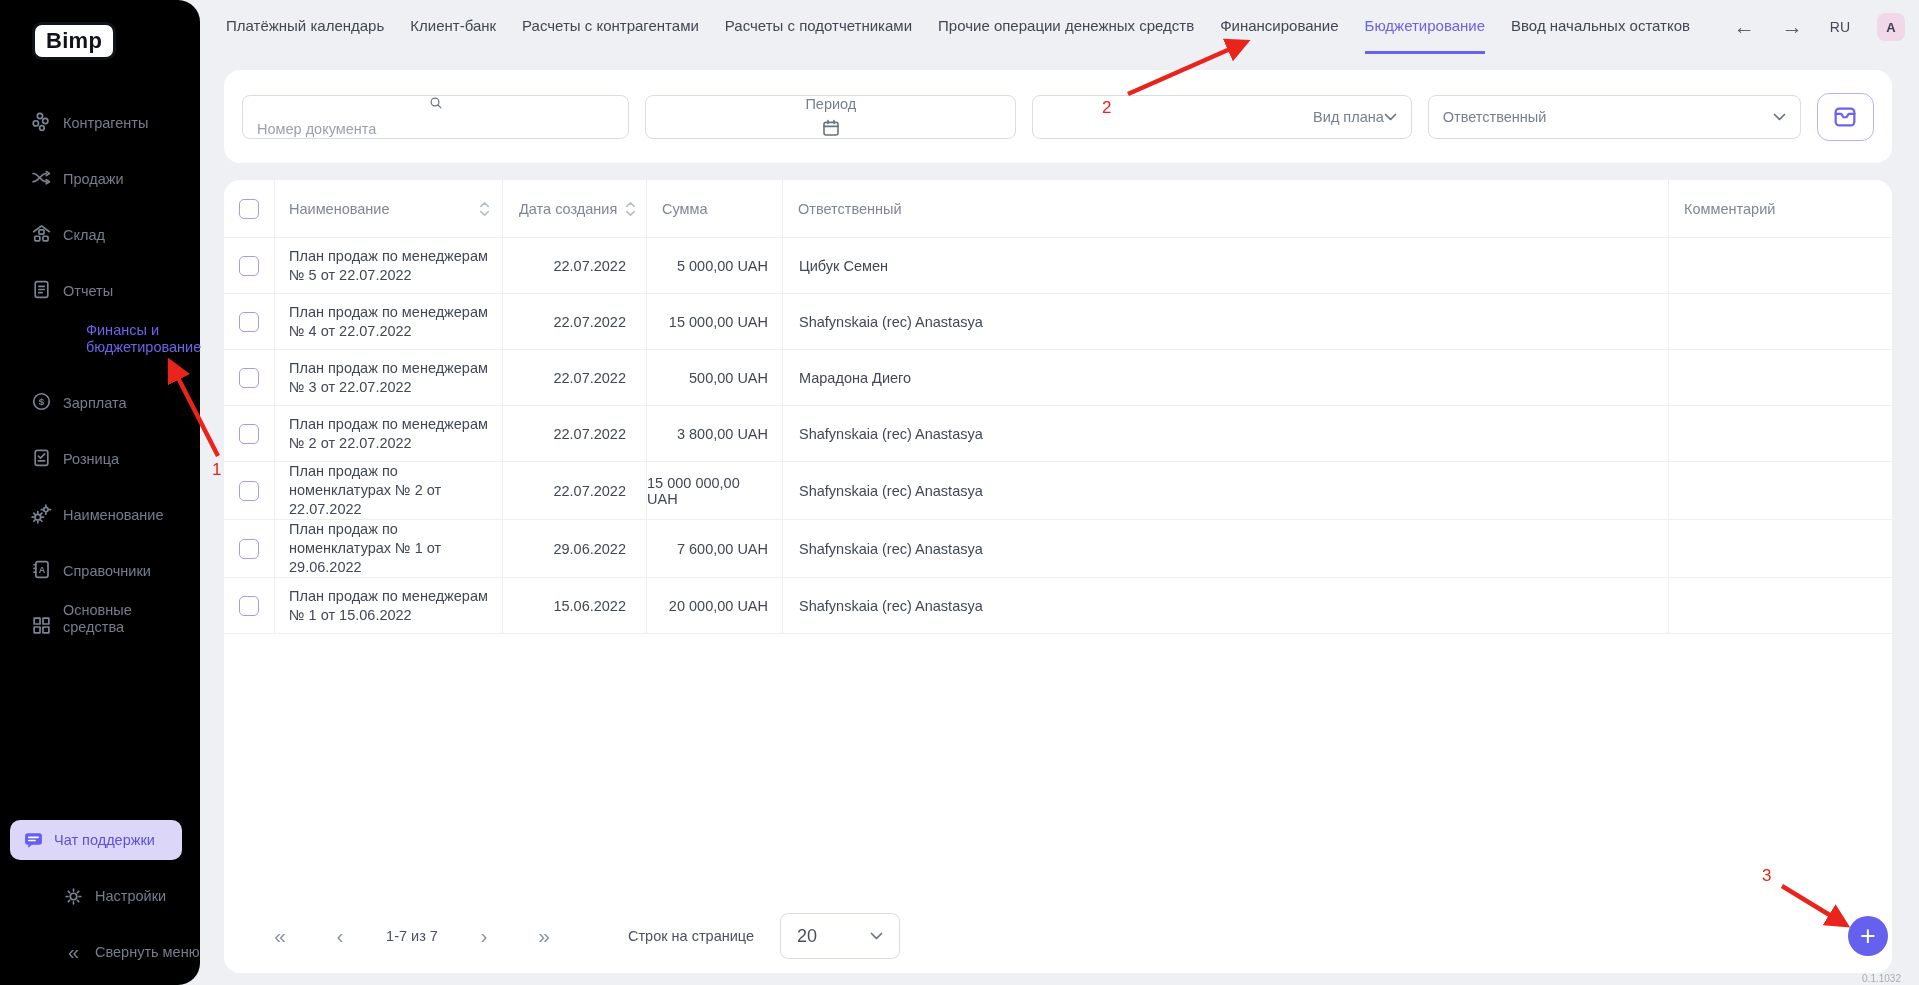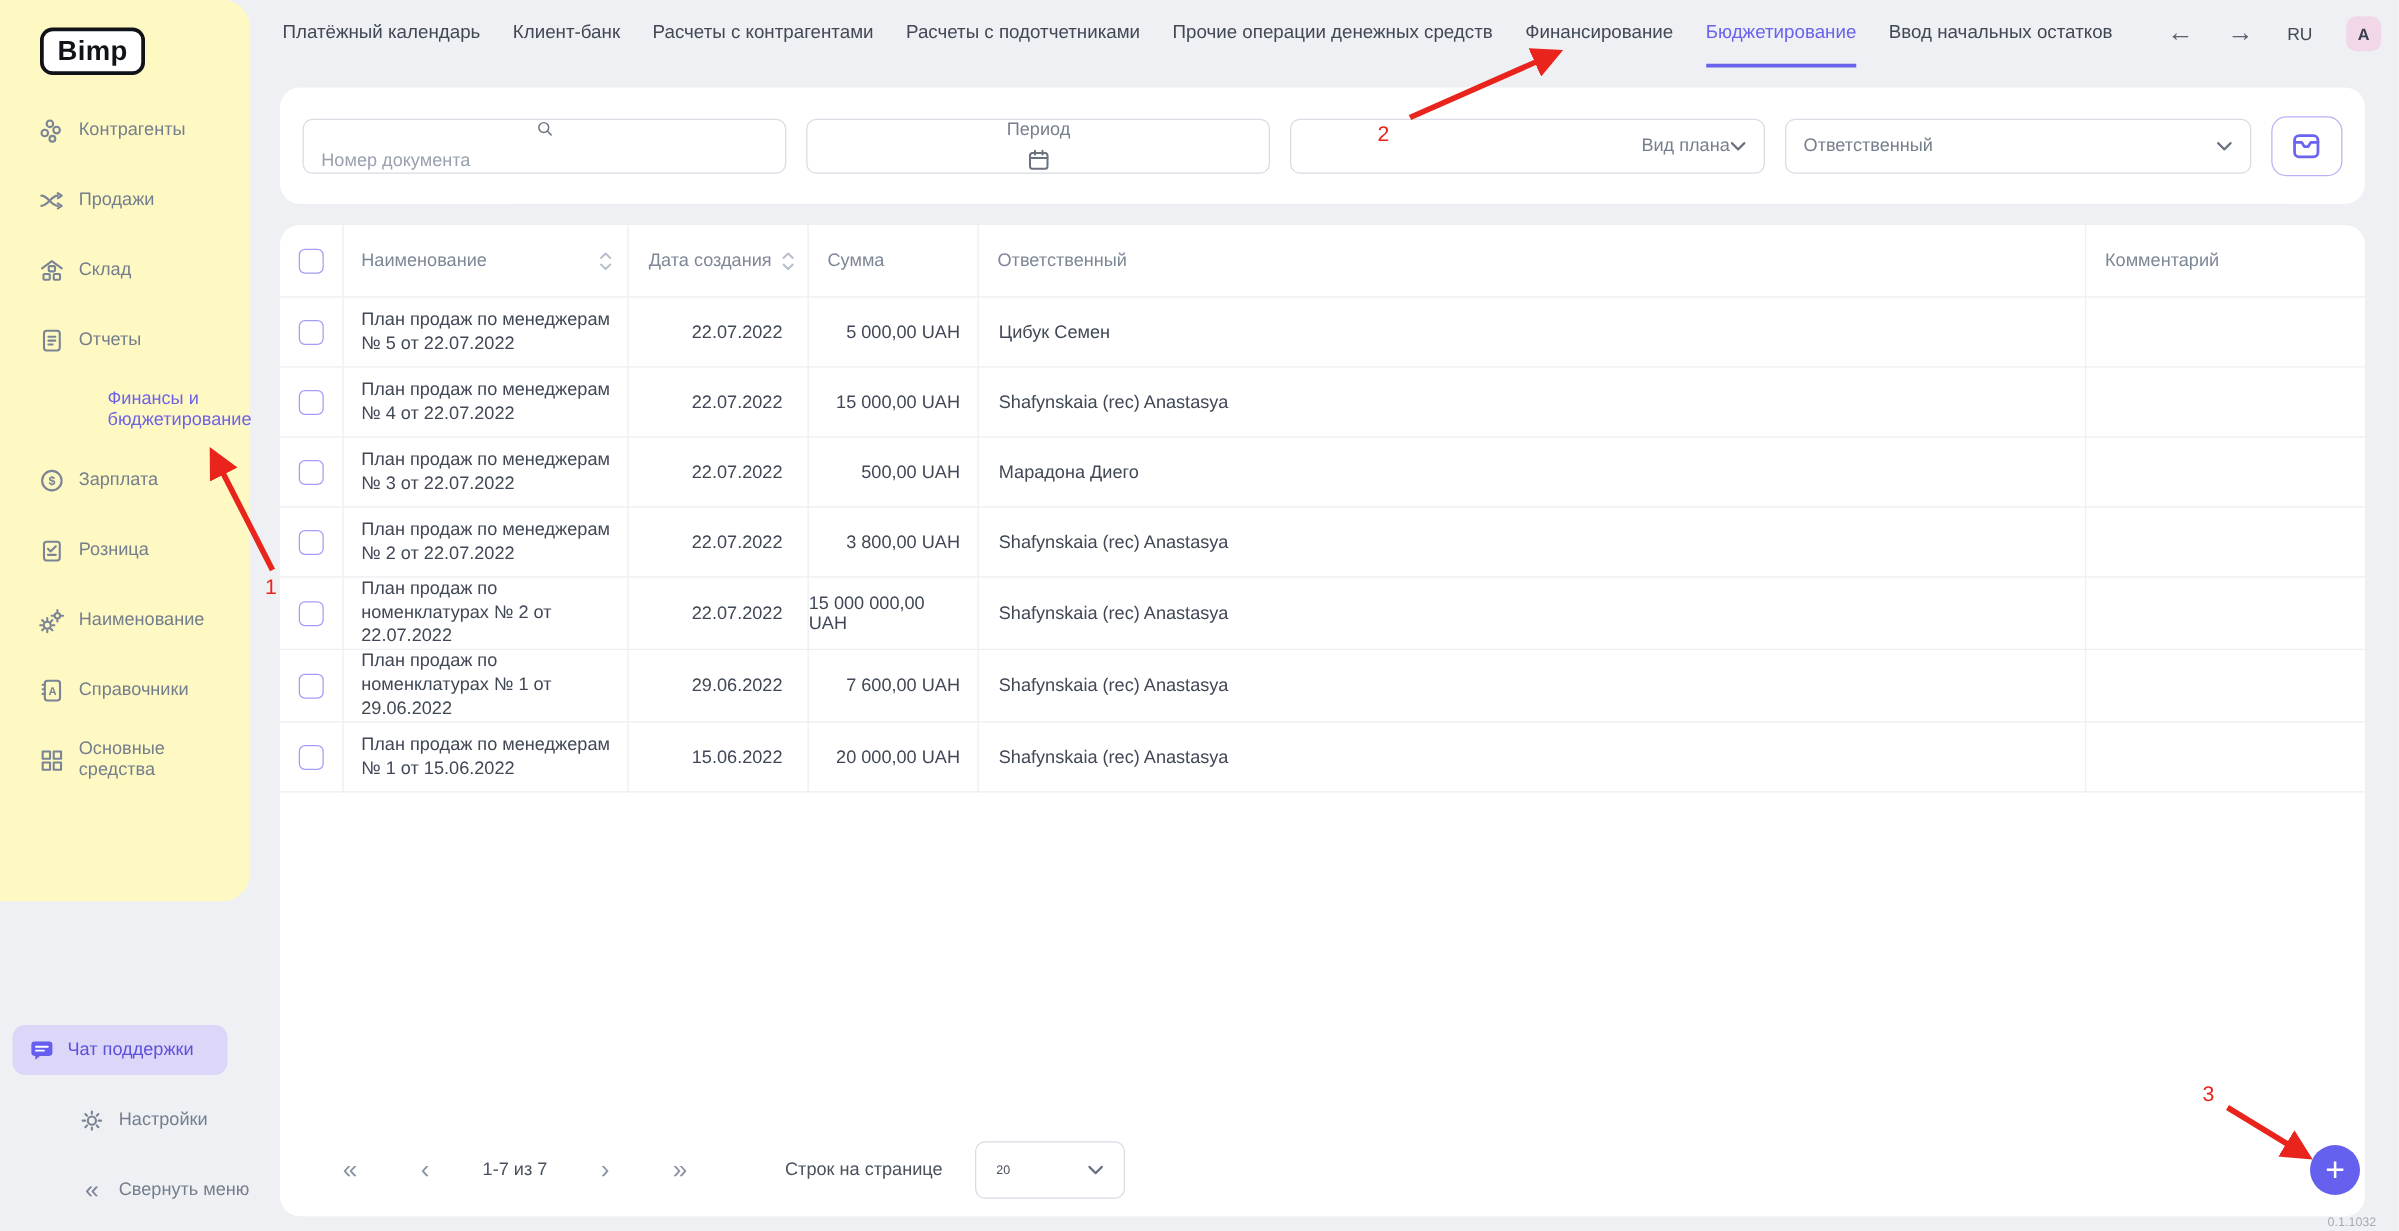--- a/index.html
+++ b/index.html
@@ -4,24 +4,24 @@
 <style>
   * { box-sizing: border-box; }
   html,body { margin:0; padding:0; }
   body {
     width:1919px; height:985px; position:relative; overflow:hidden;
     background:#eef0f4; font-family:"Liberation Sans", sans-serif; color:#3e4553;
   }
   svg.icon { fill:none; stroke:#7a8494; stroke-width:1.6; stroke-linecap:round; stroke-linejoin:round; }
 
   
-  .sidebar { position:absolute; left:0; top:0; width:200px; height:721px; background:#fef9c3; border-radius:0 22px 22px 0; z-index:2; }
+  .sidebar { position:absolute; left:0; top:0; width:200px; height:985px; background:#000000; border-radius:0 22px 22px 0; z-index:2; }
   .logo { position:absolute; top:22px; left:32px; border:3px solid #101418; border-radius:10px; padding:3px 11px; font-weight:bold; font-size:22px; color:#101418; background:#fff; letter-spacing:.3px; }
   .nav { position:absolute; top:76px; left:0; right:0; }
-  .nav-item { display:flex; align-items:center; gap:11px; height:56px; padding-left:31px; font-size:14.5px; color:#747e8d; cursor:pointer; }
+  .nav-item { display:flex; align-items:flex-end; gap:11px; height:56px; padding-left:31px; font-size:14.5px; color:#747e8d; cursor:pointer; }
   .nav-item .nav-label { width:124px; line-height:17px; }
   .nav-item.active { color:#6e63e8;margin-left:44px; }
   .nav-item.active svg.icon { stroke:#6b63f0; }
   .side-bottom-item { position:absolute; left:0; display:flex; align-items:center; gap:11px; height:40px; padding-left:31px; font-size:14.5px; color:#747e8d; cursor:pointer;margin-left:32px; }
   .chat-pill { position:absolute; left:10px; top:820px; width:172px; height:40px; background:#dcd7f8; border-radius:10px; display:flex; align-items:center; gap:10px; padding-left:13px; color:#5c50dd; font-size:14.5px; font-weight:500; cursor:pointer; }
   .collapse-glyph { font-size:20px; color:#7a8494; width:21px; text-align:center; }
 
   
   .tabbar { position:absolute; left:200px; right:0; top:0; height:54px; display:flex; align-items:center; gap:26px; padding-left:26px; }
   .tab { font-size:15px; color:#41485  5; color:#414855; white-space:nowrap; height:54px; line-height:52px; cursor:pointer; }
@@ -56,21 +56,21 @@
   .c-date { justify-content:flex-end; padding-right:20px; }
   .c-amount { justify-content:flex-end; padding-right:14px; }
   .c-resp { padding-left:16px; }
   .sort svg { display:block; }
 
   
   .pagination { position:absolute; left:0; bottom:14px; height:46px; display:flex; align-items:center; padding-left:26px; }
   .pg { width:60px; text-align:center; color:#8b94a3; font-size:21px; cursor:pointer; user-select:none; }
   .pg-range { width:84px; text-align:center; color:#49505e; font-size:14.5px; }
   .rows-label { margin-left:54px; color:#49505e; font-size:14.5px; }
-  .page-size { margin-left:26px; width:120px; height:46px; border:1px solid #d8dce4; border-radius:8px; display:flex; align-items:center; justify-content:space-between; padding:0 16px; font-size:10px; color:#49505e; cursor:pointer; background:#fff; }
+  .page-size { margin-left:26px; width:120px; height:46px; border:1px solid #d8dce4; border-radius:8px; display:flex; align-items:center; justify-content:space-between; padding:0 16px; font-size:18px; color:#49505e; cursor:pointer; background:#fff; }
 
   
   .fab { position:absolute; left:1848px; top:916px; width:40px; height:40px; border-radius:50%; background:#6660ef; color:#fff; display:flex; align-items:center; justify-content:center; font-size:27px; font-weight:300; cursor:pointer; z-index:5; }
   .version { position:absolute; right:18px; bottom:1px; font-size:10px; color:#a6abb6; }
   .ann-overlay { position:absolute; left:0; top:0; width:1919px; height:985px; pointer-events:none; z-index:10; }
   .ann-label { position:absolute; color:#e8241c; font-size:17px; pointer-events:none; z-index:11; }
 </style>
 </head>
 <body>
 

